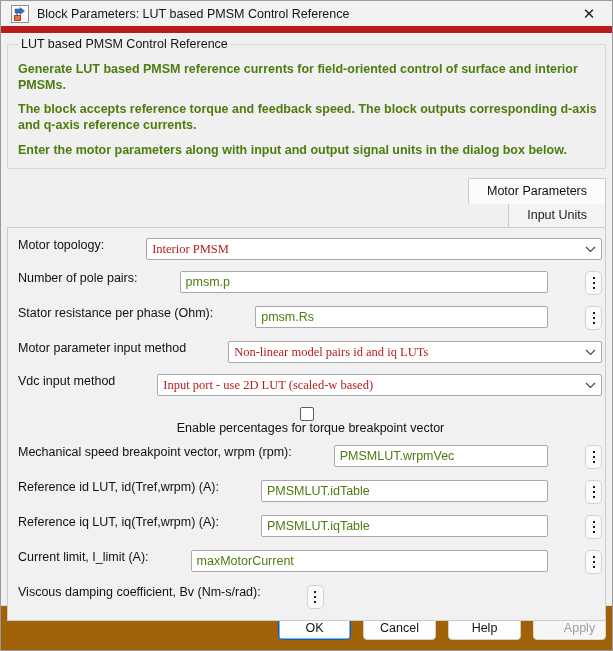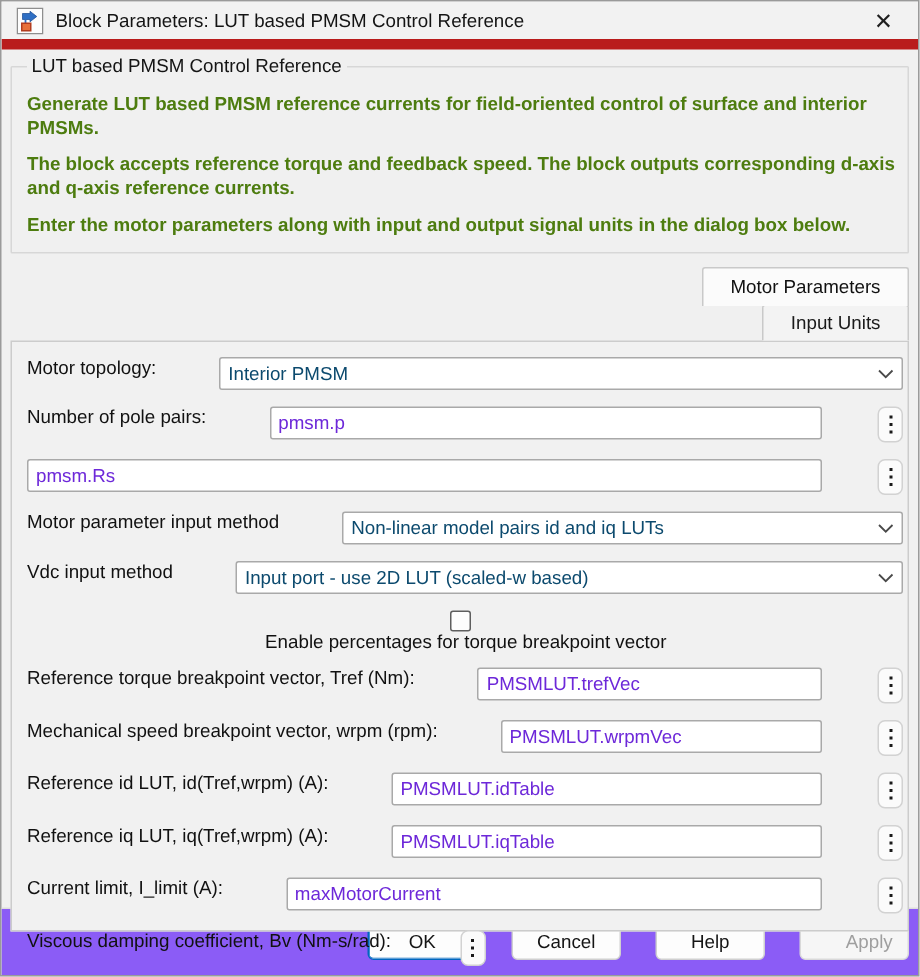--- a/index.html
+++ b/index.html
@@ -99,34 +99,35 @@
   .field-label { white-space: nowrap; margin-right: 9px; color: #111; }
   .edit {
     flex: 1 1 auto;
     height: 22px;
     background: #fff;
     border: 1px solid #a9a9a9;
     border-radius: 2px;
     padding: 0 5px;
     font-family: "Liberation Sans", sans-serif;
     font-size: 12.5px;
-    color: #6d28d9;
+    color: #4d7c0f;
     display: flex; align-items: center;
     overflow: hidden; white-space: nowrap;
   }
   .combo {
     flex: 1 1 auto;
     height: 22px;
     background: #fff;
     border: 1px solid #a9a9a9;
     border-radius: 2px;
     padding: 0 5px;
     display: flex; align-items: center;
     overflow: hidden; white-space: nowrap;
-    color: #0c4a6e;
+    color: #b91c1c;
+    font-family: Liberation Serif, serif;
   }
   .combo .combo-value { flex: 1 1 auto; overflow: hidden; white-space: nowrap; }
   .combo svg { flex: 0 0 auto; margin-left: 4px; }
   .prompt-btn {
     flex: 0 0 auto;
     width: 17px; height: 24px;
     margin-left: 4px;
     border: 1px solid #d2d2d2;
     border-radius: 5px;
     background: #fbfbfb;
@@ -151,23 +152,23 @@
     position: absolute;
     left: 0; right: 0; top: 604px;
     border-top: 1px solid #dddddd;
   }
   .footer {
     position: absolute;
     left: 0; right: 0; top: 605px; bottom: 0;
     display: flex;
     align-items: center;
     justify-content: flex-end;
-    gap: 23px;
+    gap: 12px;
     padding-right: 6px;
-    background: #8b5cf6;
+    background: #a16207;
   }
   .btn {
     width: 73px; height: 23px;
     background: #fdfdfd;
     border: 1px solid #d0d0d0;
     border-radius: 4px;
     font-family: "Liberation Sans", sans-serif;
     font-size: 12.5px;
     color: #141414;
     display: flex; align-items: center; justify-content: center;
@@ -217,20 +218,21 @@
     <span class="field-label">Number of pole pairs:</span>
     <div class="edit">pmsm.p</div>
     <div class="prompt-btn">
         <i></i>
         <i></i>
         <i></i>
       </div>
   </div>
 
   <div class="row">
+    <span class="field-label">Stator resistance per phase (Ohm):</span>
     <div class="edit">pmsm.Rs</div>
     <div class="prompt-btn">
         <i></i>
         <i></i>
         <i></i>
       </div>
   </div>
 
   <div class="row">
     <span class="field-label">Motor parameter input method</span>
@@ -250,29 +252,20 @@
           <polyline points="1,1 5.5,5.5 10,1" fill="none" stroke="#4a4a4a" stroke-width="1.2"></polyline>
         </svg>
     </div>
   </div>
 
   <div class="checkbox-row">
     <span class="checkbox"></span>
     <span>Enable percentages for torque breakpoint vector</span>
   </div>
 
-  <div class="row">
-    <span class="field-label">Reference torque breakpoint vector, Tref (Nm):</span>
-    <div class="edit">PMSMLUT.trefVec</div>
-    <div class="prompt-btn">
-        <i></i>
-        <i></i>
-        <i></i>
-      </div>
-  </div>
 
   <div class="row">
     <span class="field-label">Mechanical speed breakpoint vector, wrpm (rpm):</span>
     <div class="edit">PMSMLUT.wrpmVec</div>
     <div class="prompt-btn">
         <i></i>
         <i></i>
         <i></i>
       </div>
   </div>

